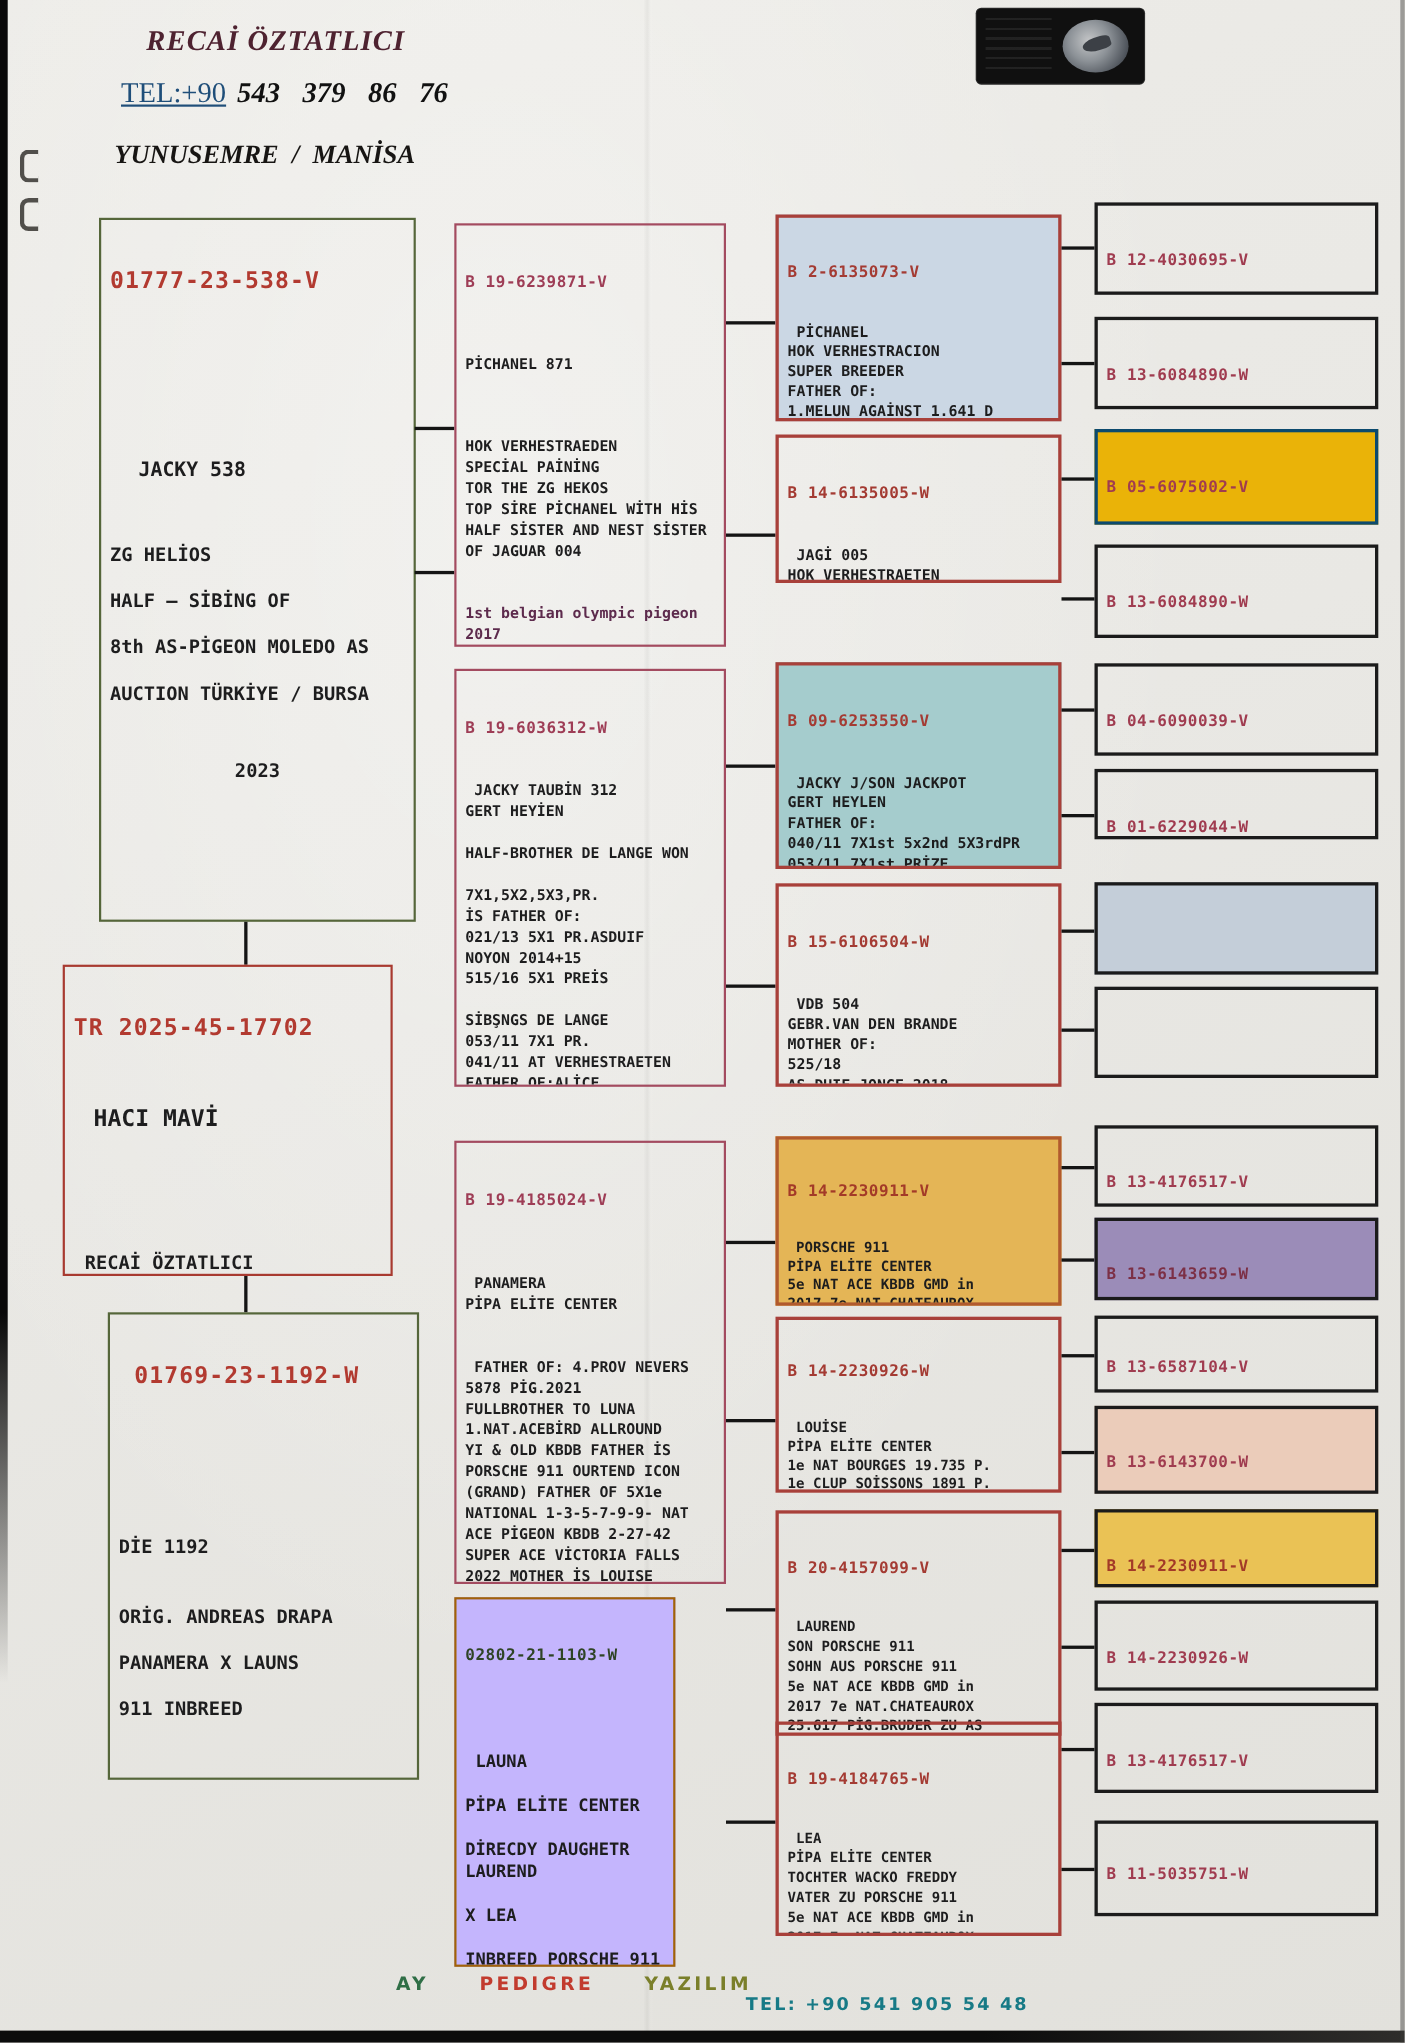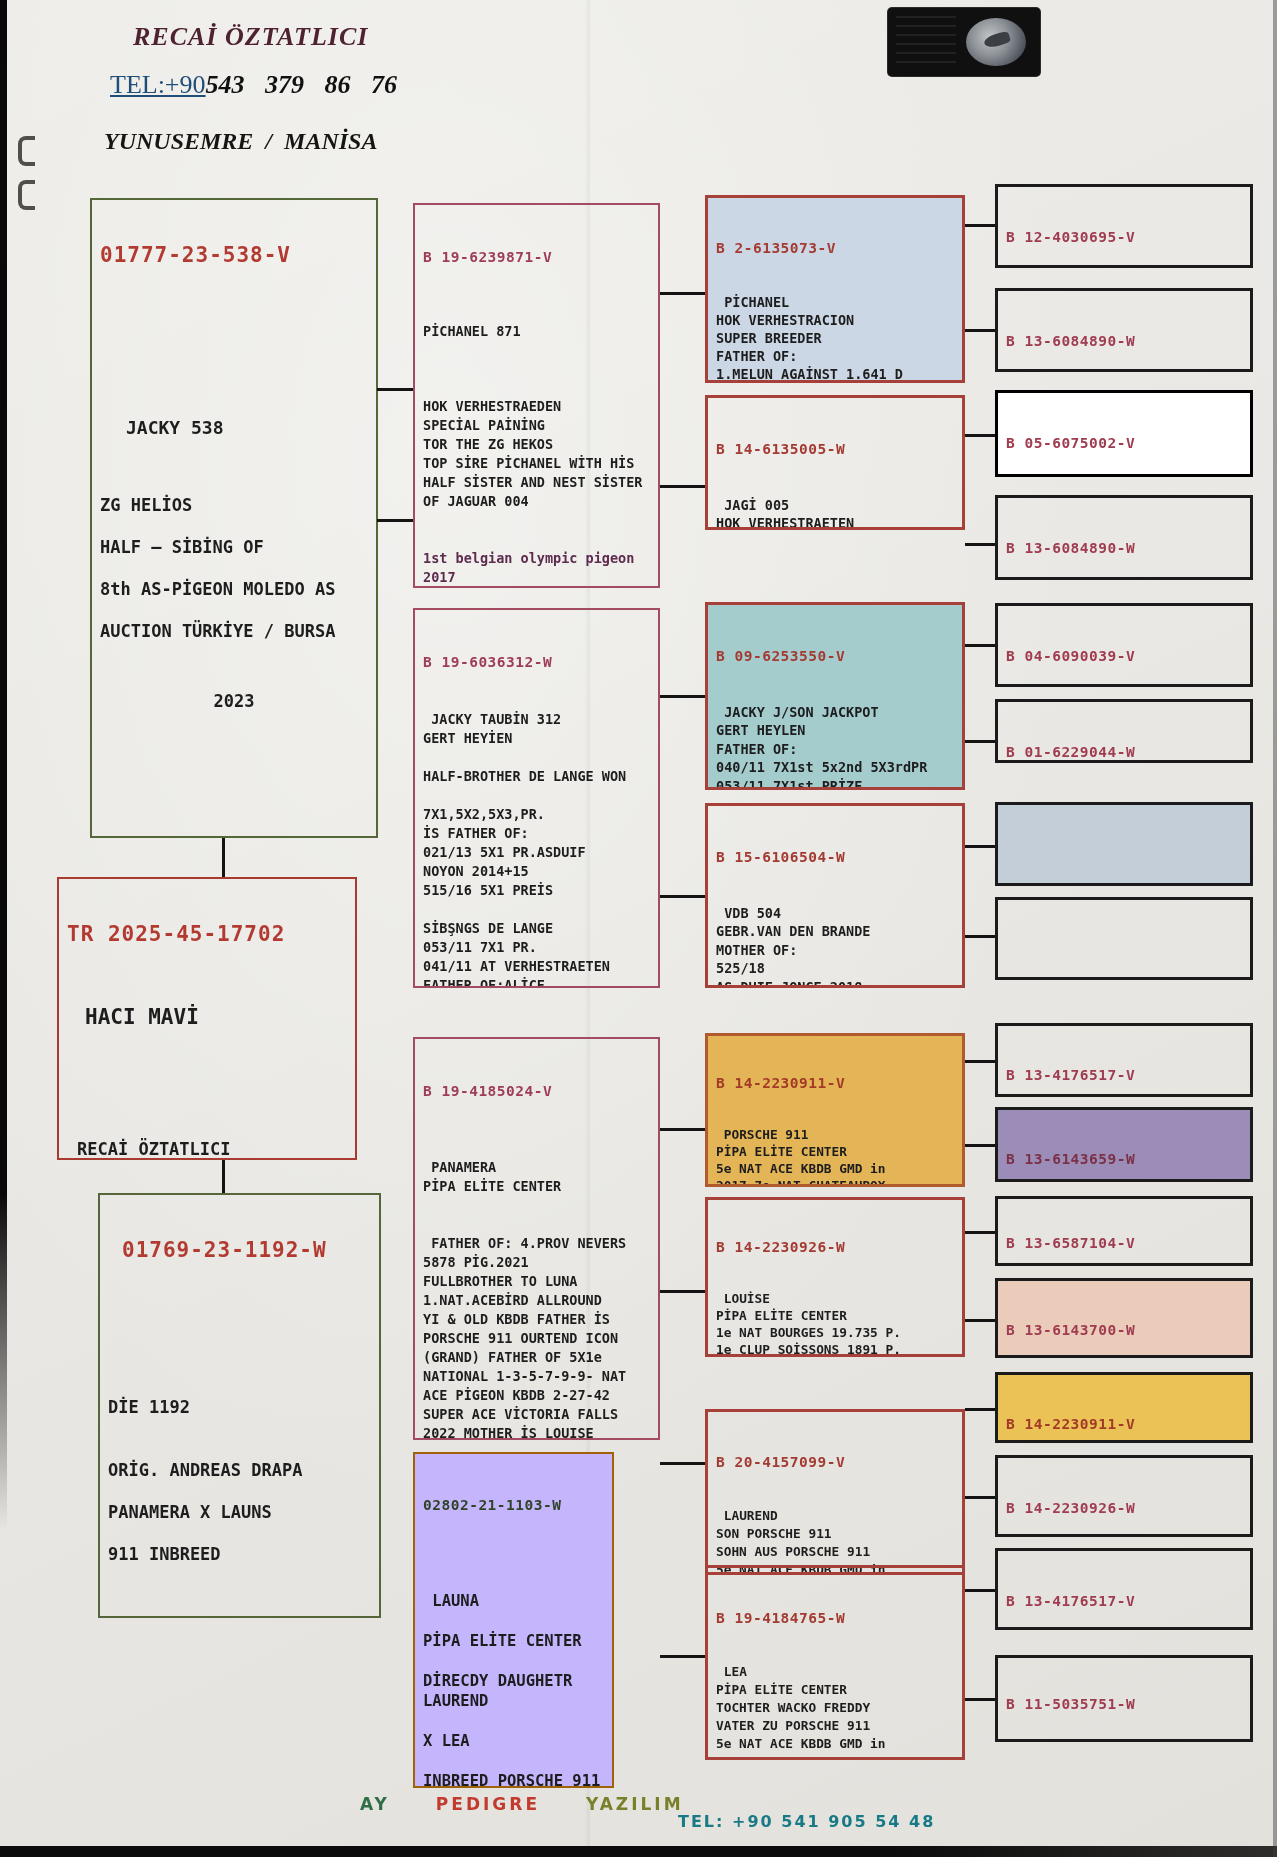--- a/index.html
+++ b/index.html
@@ -17,21 +17,21 @@
     background:linear-gradient(to right,#0c0c0c 70%,#2e2d2b);}
   .edge-right{position:absolute;right:0;top:0;width:4px;height:1857px;background:rgba(60,60,58,.45);}
   .staple{position:absolute;width:13px;height:22px;border:4px solid #2a2824;border-right:none;
     border-radius:8px 0 0 8px;opacity:.8;}
 
   .hdr-name{position:absolute;left:133px;top:22px;font-family:"Liberation Serif",serif;
     font-weight:bold;font-style:italic;font-size:26px;letter-spacing:1px;color:#4e2230;}
   .hdr-tel{position:absolute;left:110px;top:70px;font-family:"Liberation Serif",serif;
     font-size:26px;color:#111;}
   .hdr-tel .lbl{color:#1f4e79;text-decoration:underline;font-weight:normal;font-family:Liberation Serif, serif;}
-  .hdr-tel .num{font-weight:bold;font-style:italic;word-spacing:14px;}
+  .hdr-tel .num{font-weight:bold;font-style:italic;word-spacing:14px;margin-left:10px;}
   .hdr-loc{position:absolute;left:104px;top:128px;font-family:"Liberation Serif",serif;
     font-weight:bold;font-style:italic;font-size:24px;color:#171513;word-spacing:6px;}
 
   .logo{position:absolute;left:888px;top:8px;width:152px;height:68px;background:#101010;
     border-radius:4px;box-shadow:0 0 0 1px #2a2a2a;}
   .logo .moon{position:absolute;right:14px;top:10px;width:60px;height:48px;border-radius:50%;
     background:radial-gradient(circle at 40% 40%, #d8dadc 0%, #9aa0a6 40%, #585e66 75%, #23262b 100%);
     opacity:.9;}
   .logo .bird{position:absolute;right:30px;top:26px;width:26px;height:12px;background:#3c4046;
     border-radius:60% 40% 30% 70%;transform:rotate(-18deg);}
@@ -282,21 +282,21 @@
 PİPA ELİTE CENTER
 1e NAT BOURGES 19.735 P.
 1e CLUP SOİSSONS 1891 P.
 12e 1 PROV VİERZON 6422 P.
 30e NAT CHATEAUROUX VS.
 27.718 PİG.33e NAT TOURS
 24.897 PİG.DEN 122e NAT
 BOURGES 21.522 PİG.</div>
 </div>
 
-<div class="box c3 body13t" style="left:705px;top:1373px;width:260px;height:166px;border:3px solid #a8403a;line-height:18px;margin-top:36px;">
+<div class="box c3 body13t" style="left:705px;top:1373px;width:260px;height:205px;border:3px solid #a8403a;line-height:18px;">
   <div class="ring sm">B 20-4157099-V</div>
   <div> LAUREND
 SON PORSCHE 911
 SOHN AUS PORSCHE 911
 5e NAT ACE KBDB GMD in
 2017 7e NAT.CHATEAUROX
 25.617 PİG.BRUDER ZU AS
 BOXTER 2 X1e PROV &amp;
 NAT ACE KBDB LD 2015
 2 BEST YL 3 LD 2018 FL</div>
@@ -336,21 +336,21 @@
   <div class="ring sm">B 12-4030695-V</div>
   
   
 </div>
 
 <div class="box c4 body13" style="left:995px;top:288px;width:258px;height:84px;border:3px solid #1b1b1b;padding:3px 8px;">
   <div class="ring sm">B 13-6084890-W</div>
   
 </div>
 
-<div class="box c4 body13" style="left:995px;top:390px;width:258px;height:87px;border:3px solid #000000;padding:3px 8px;background:#ffffff;">
+<div class="box c4 body13" style="left:995px;top:390px;width:258px;height:87px;border:3px solid #0c4a6e;padding:3px 8px;background:#eab308;">
   <div class="ring sm">B 05-6075002-V</div>
   
 </div>
 
 <div class="box c4 body13" style="left:995px;top:495px;width:258px;height:85px;border:3px solid #1b1b1b;padding:3px 8px;">
   <div class="ring sm">B 13-6084890-W</div>
   
 </div>
 
 <div class="box c4 body13" style="left:995px;top:603px;width:258px;height:84px;border:3px solid #1b1b1b;padding:3px 8px;">

